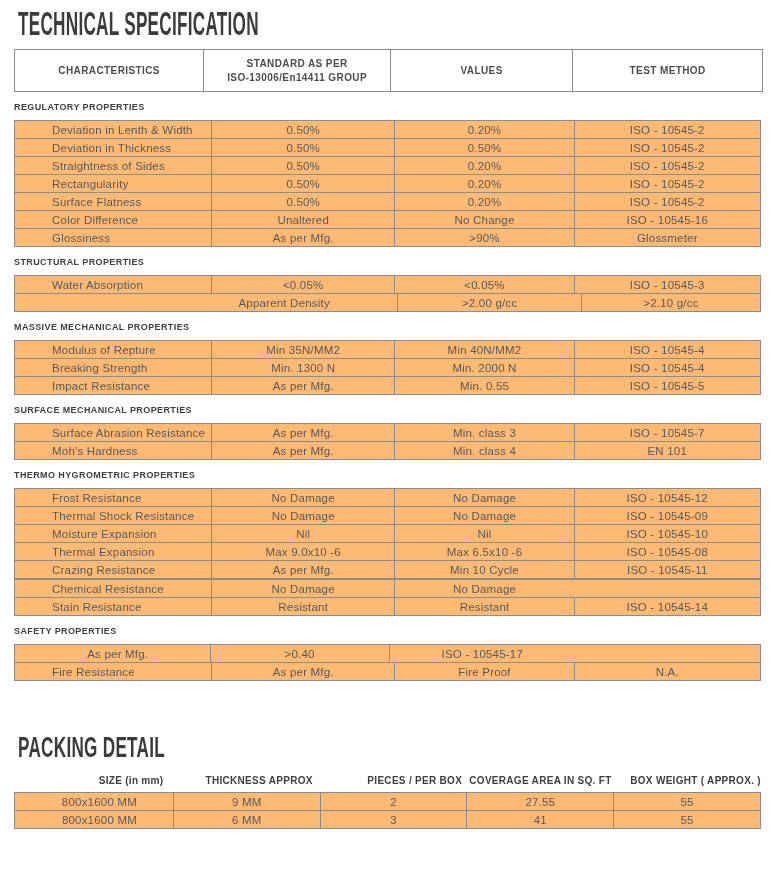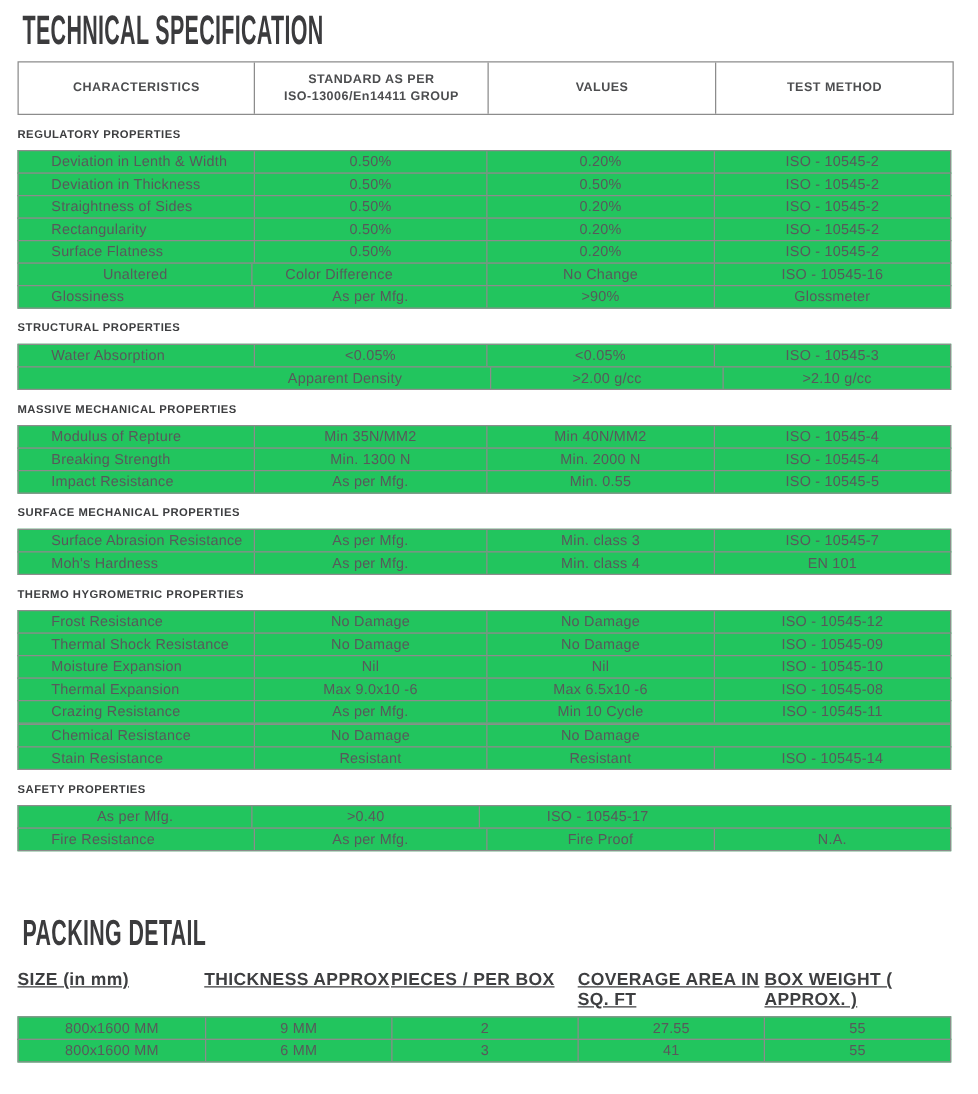--- a/index.html
+++ b/index.html
@@ -36,35 +36,35 @@
   .hcell + .hcell{border-left:1px solid var(--border);}
   .w0{width:25.2%;} .w1{width:25.0%;} .w2{width:24.4%;} .w3{width:25.4%;}
   
   .section-label{
     width:749px;margin:10px 0 8px 14px;text-align:left;
     font-size:9px;font-weight:700;color:var(--section);letter-spacing:0.4px;
   }
   .tbl{margin-left:14px;width:747px;}
   .row{
     display:flex;height:19px;border:1px solid var(--border);
-    box-sizing:border-box;background:#22c55e;
+    box-sizing:border-box;background:#fdba74;padding-left:11px;
   }
   .row + .row{margin-top:-1px;justify-content:flex-end;}
   .cell{
     display:flex;align-items:center;justify-content:center;box-sizing:border-box;
     font-size:11.5px;color:var(--text);letter-spacing:0.2px;height:100%;
     white-space:nowrap;overflow:hidden;
   }
   .cell + .cell{border-left:1px solid var(--border);}
   .cell.c0{justify-content:flex-start;padding-left:26px;}
   
   .pack-header{display:flex;width:747px;margin:12px 0 6px 14px;}
   .pack-hcell{
-    width:20%;text-align:left;font-size:14px;font-weight:700;
-    color:var(--section);letter-spacing:0.3px;text-decoration:underline;
+    width:20%;text-align:right;font-size:10px;font-weight:700;
+    color:var(--section);letter-spacing:0.3px;
   }
   .pack-rows{margin-left:14px;width:747px;}
   .pack-rows .cell{width:20%;justify-content:center;padding-left:0;}
 </style>
 </head>
 <body>
 
 <div class="page">
 
   <div class="title-wrap">
@@ -106,22 +106,22 @@
           <div class="cell c2 w2">0.20%</div>
           <div class="cell c3 w3">ISO - 10545-2</div>
         </div>
         <div class="row">
           <div class="cell c0 w0">Surface Flatness</div>
           <div class="cell c1 w1">0.50%</div>
           <div class="cell c2 w2">0.20%</div>
           <div class="cell c3 w3">ISO - 10545-2</div>
         </div>
         <div class="row">
+          <div class="cell c0 w0">Color Difference</div>
           <div class="cell c1 w1">Unaltered</div>
-          <div class="cell c0 w0">Color Difference</div>
           <div class="cell c2 w2">No Change</div>
           <div class="cell c3 w3">ISO - 10545-16</div>
         </div>
         <div class="row">
           <div class="cell c0 w0">Glossiness</div>
           <div class="cell c1 w1">As per Mfg.</div>
           <div class="cell c2 w2">&gt;90%</div>
           <div class="cell c3 w3">Glossmeter</div>
         </div>
       </div>

